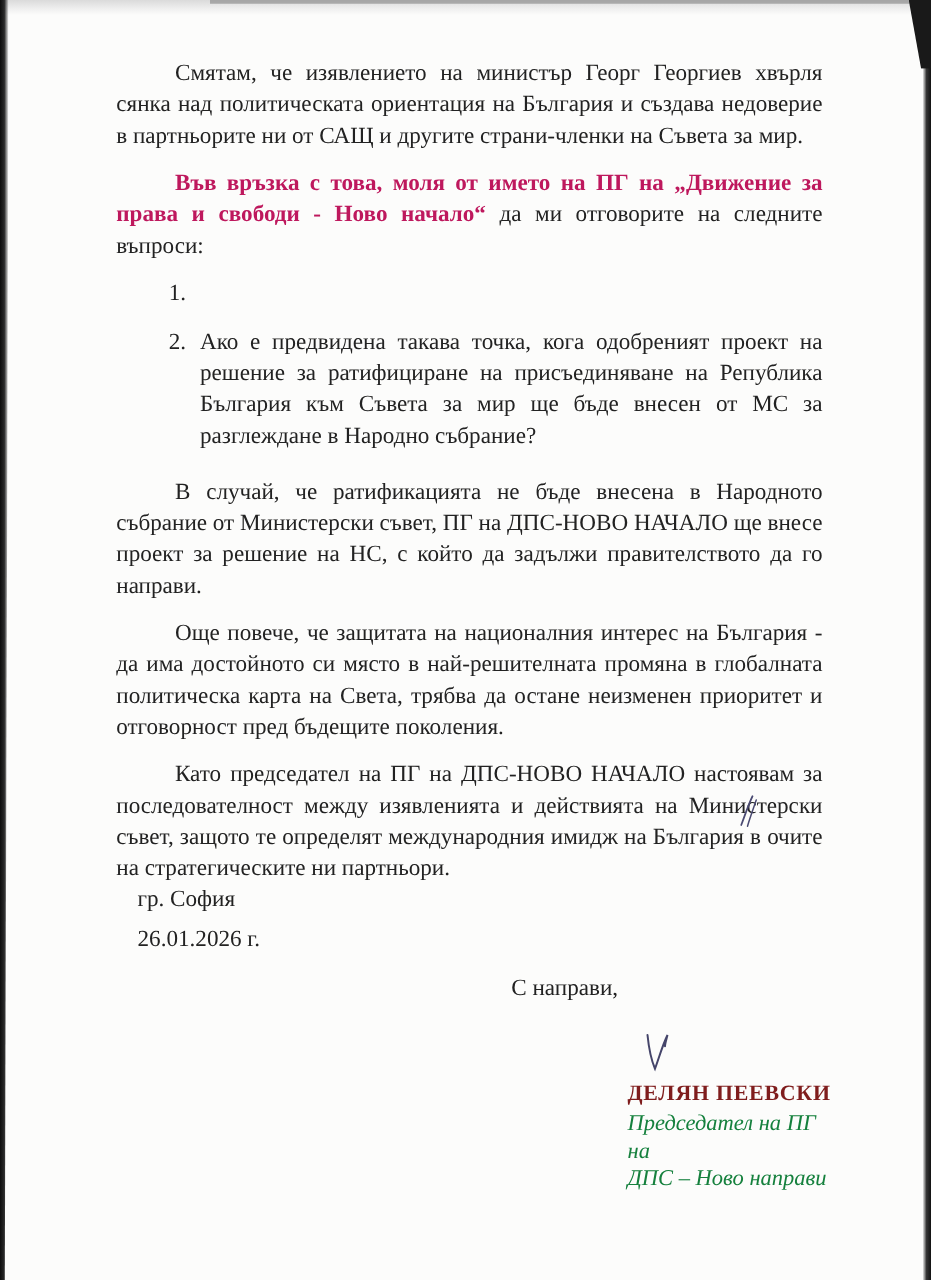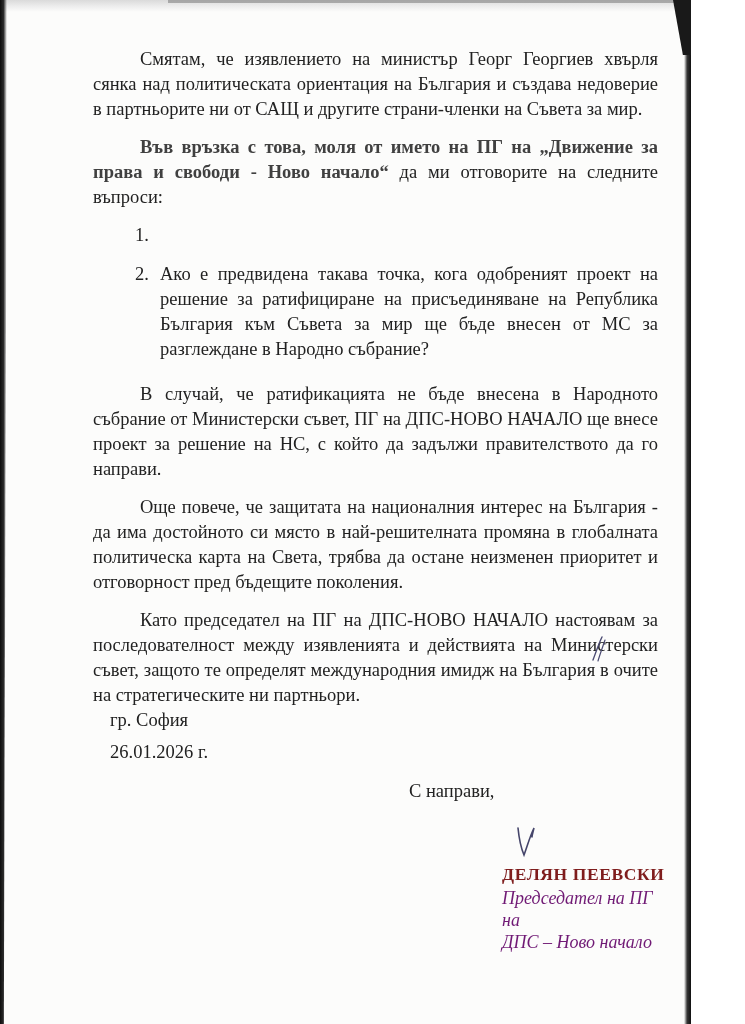--- a/index.html
+++ b/index.html
@@ -2,21 +2,21 @@
 <html lang="bg"><head>
 <meta charset="utf-8">
 <style>
   html, body {
     margin: 0;
     padding: 0;
     background: #ffffff;
   }
   .page {
     position: relative;
-    width: 691px;
+    width: 745px;
     height: 1024px;
     background: #fcfcfb;
     overflow: hidden;
     font-family: "Liberation Serif", "DejaVu Serif", serif;
     color: #222222;
   }
 
   
   .scan-top-band {
     position: absolute; top: 0; left: 0; right: 0; height: 12px;
@@ -49,21 +49,21 @@
   .content {
     position: absolute;
     left: 93px; top: 47px;
     width: 565px;
     font-size: 18.5px;
     line-height: 25px;
     text-align: justify;
   }
   .para { margin: 0 0 13px 0; }
   .indent { text-indent: 47px; }
-  .bold { font-weight: 700; color: #404040; margin-top: 12px; }
+  .bold { font-weight: 700; color: #be185d; margin-top: 12px; }
   .gap-top { margin-top: 18px; }
 
   .questions { margin: 4px 0 20px 0; padding: 0; list-style: none; }
   .q { display: flex; padding-left: 42px; margin-bottom: 14px; }
   .qnum { flex: none; width: 25px; }
   .qtext { flex: 1; text-align: justify; }
 
   
   .footer {
     position: absolute;
@@ -73,21 +73,21 @@
     line-height: 25px;
   }
   .place { margin: 0; }
   .date  { margin: 7px 0 0 0; }
   .closing { margin: 14px 0 0 299px; }
   .sig-block { margin: 22px 0 0 392px; }
   .sig-mark { display: block; margin: 0 0 2px 12px; }
   .sig-name {
     font-weight: 700; font-size: 17.5px; letter-spacing: .6px; color: #7f1d1d;
   }
-  .sig-title { font-style: italic; font-size: 18px; line-height: 22px; color: #701a75; }
+  .sig-title { font-style: italic; font-size: 18px; line-height: 22px; color: #15803d; }
 
   .pen-mark { position: absolute; left: 590px; top: 634px; }
 </style>
 </head>
 <body>
 
 <div class="page">
 
   <div class="scan-top-band"></div>
   <div class="scan-top-line"></div>
@@ -127,17 +127,17 @@
     <div class="place">гр. София</div>
     <div class="date">26.01.2026 г.</div>
     <div class="closing">С направи,</div>
 
     <div class="sig-block">
       <svg class="sig-mark" width="26" height="34" viewBox="0 0 26 34">
         <path d="M4,2 C5,12 7,22 10,29 C13,21 16,10 20,2 C19,6 18,9 18,11" stroke="#45456a" stroke-width="1.6" fill="none" stroke-linecap="round"></path>
       </svg>
       <div class="sig-name">ДЕЛЯН ПЕЕВСКИ</div>
       <div class="sig-title">Председател на ПГ на</div>
-      <div class="sig-title">ДПС – Ново начало</div>
+      <div class="sig-title">ДПС – Ново направи</div>
     </div>
   </div>
 
 </div>
 
 </body></html>

